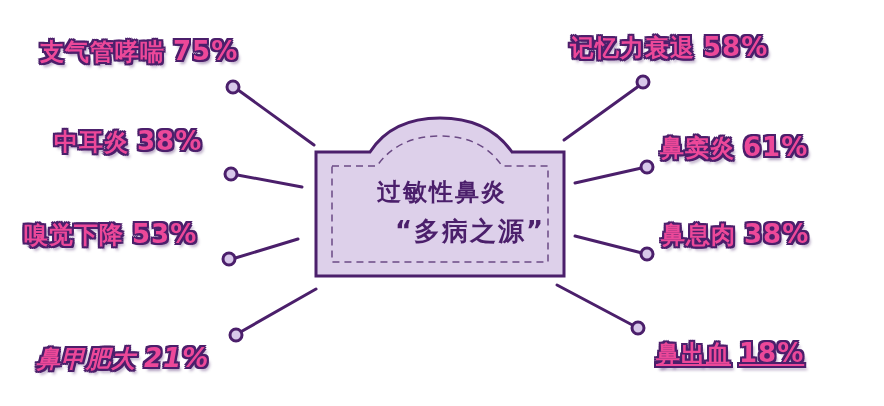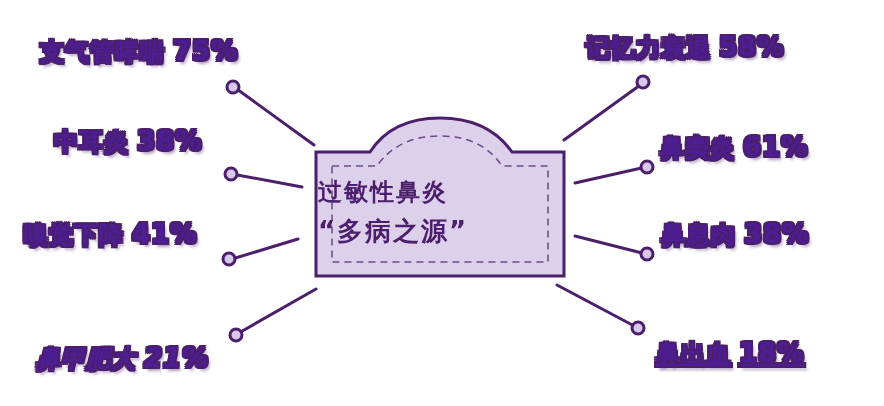--- a/index.html
+++ b/index.html
@@ -1,28 +1,28 @@
 <!DOCTYPE html>
 <html><head>
   <meta charset="utf-8">
   <style>
     html, body { margin:0; padding:0; }
     body { width:884px; height:406px; background:#ffffff; position:relative; overflow:hidden;
       font-family:"DejaVu Sans", sans-serif; }
     #diagram { position:absolute; left:0; top:0; }
-    .label { position:absolute; font-weight:bold; font-size:24px; color:#4c1d95; white-space:nowrap;
+    .label { position:absolute; font-weight:bold; font-size:24px; color:#ec4899; white-space:nowrap;
       text-shadow:
         -2px -2px 0 #4b1f6b, 2px -2px 0 #4b1f6b, -2px 2px 0 #4b1f6b, 2px 2px 0 #4b1f6b,
         0 -2px 0 #4b1f6b, 0 2px 0 #4b1f6b, -2px 0 0 #4b1f6b, 2px 0 0 #4b1f6b,
         3px 4px 3px rgba(80,40,110,0.45);
       letter-spacing:1px; }
     .label .pct { margin-left:8px; font-size:26px; }
-    .center-text { position:absolute; left:318px; width:248px; text-align:left; color:#4b1f6b; font-weight:bold; }
+    .center-text { position:absolute; left:318px; width:248px; text-align:center; color:#4b1f6b; font-weight:bold; }
     #center-line1 { top:176px; font-size:24px; letter-spacing:2px; }
-    #center-line2 { top:214px; font-size:26px; letter-spacing:2px; }
+    #center-line2 { top:214px; font-size:26px; letter-spacing:2px;margin-left:28px; }
   </style>
 </head>
 <body>
 
 <svg id="diagram" width="884" height="406" viewBox="0 0 884 406">
 
   <g stroke="#4b1f6b" stroke-width="3" fill="none" stroke-linecap="round">
     <line x1="234" y1="87" x2="314" y2="145"></line>
     <line x1="232" y1="174" x2="302" y2="187"></line>
     <line x1="232" y1="259" x2="298" y2="239"></line>
@@ -51,27 +51,27 @@
 <div id="center-line1" class="center-text">过敏性鼻炎</div>
 <div id="center-line2" class="center-text">“多病之源”</div>
 
 <div class="label" style="left:40px;top:36px;">
   <span>支气管哮喘</span><span class="pct">75%</span>
 </div>
 <div class="label" style="left:54px;top:126px;text-align:right;">
   <span>中耳炎</span><span class="pct">38%</span>
 </div>
 <div class="label" style="left:24px;top:219px;">
-  <span>嗅觉下降</span><span class="pct">41%</span>
+  <span>嗅觉下降</span><span class="pct">53%</span>
 </div>
 <div class="label" style="left:36px;top:343px;font-style:italic;">
   <span>鼻甲肥大</span><span class="pct">21%</span>
 </div>
 
-<div class="label" style="left:586px;top:32px;">
+<div class="label" style="left:570px;top:32px;">
   <span>记忆力衰退</span><span class="pct">58%</span>
 </div>
 <div class="label" style="left:660px;top:132px;">
   <span>鼻窦炎</span><span class="pct">61%</span>
 </div>
 <div class="label" style="left:661px;top:219px;text-align:right;">
   <span>鼻息肉</span><span class="pct">38%</span>
 </div>
 <div class="label" style="left:656px;top:338px;text-decoration:underline;">
   <span>鼻出血</span><span class="pct">18%</span>

